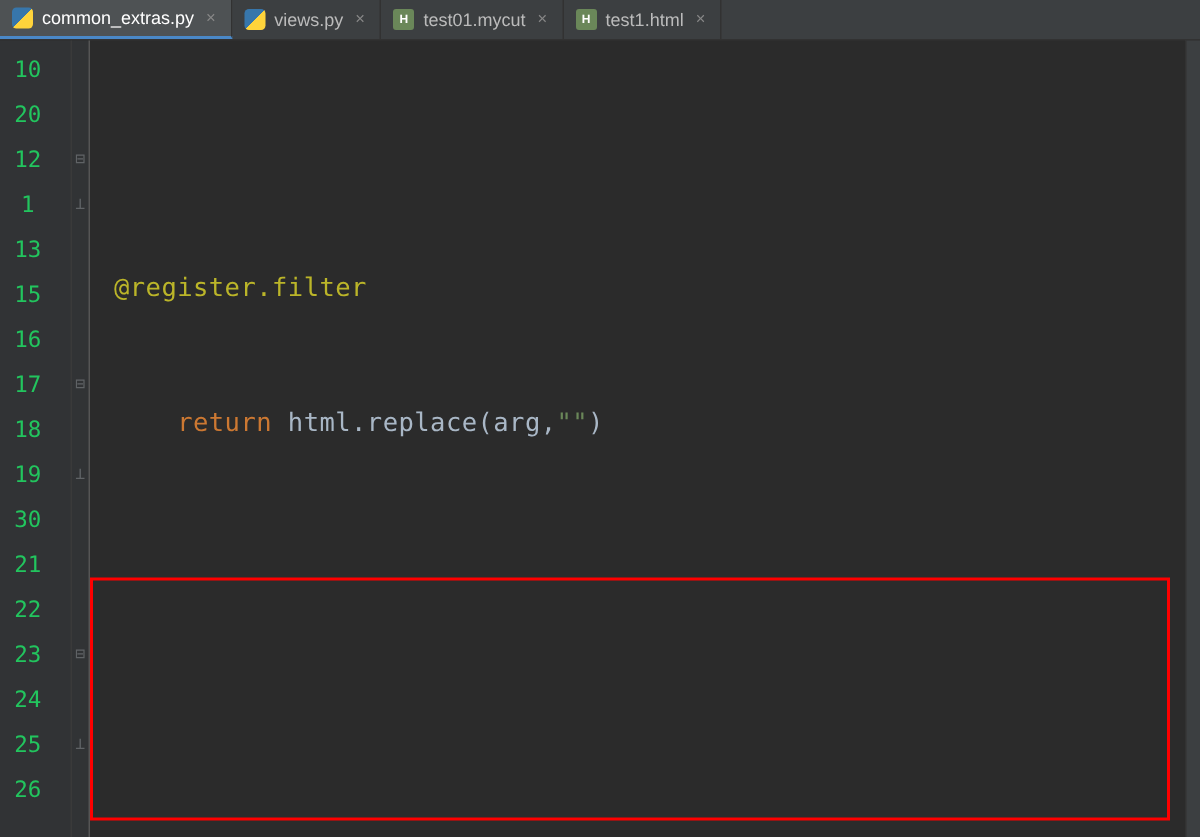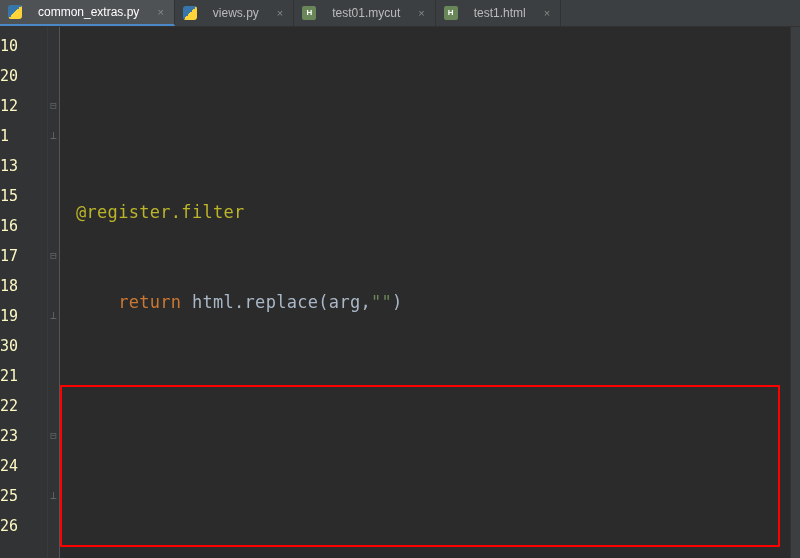--- a/index.html
+++ b/index.html
@@ -18,21 +18,21 @@
     height: 27px;
     border-bottom: 1px solid #323232;
   }
   .tab {
     display: flex;
     align-items: center;
     padding: 0 8px 0 8px;
     font-size: 12px;
     color: #bbbbbb;
     border-right: 1px solid #323232;
-    gap: 16px;
+    gap: 6px;
     font-family: -apple-system, "Segoe UI", Arial, sans-serif;
     cursor: pointer;
   }
   .tab.active {
     background: #4e5254;
     color: #ffffff;
     border-bottom: 2px solid #4a88c7;
   }
   .tab .close {
     color: #888;
@@ -42,22 +42,22 @@
   }
   .editor {
     display: flex;
     height: calc(558px - 27px);
     background: #2b2b2b;
     position: relative;
   }
   .gutter {
     width: 48px;
     background: #313335;
-    color: #fef9c3;
-    text-align: left;
+    color: #22c55e;
+    text-align: center;
     padding-right: 10px;
     padding-top: 4px;
     font-size: 15px;
     line-height: 30px;
     border-right: 1px solid #3a3a3a;
     user-select: none;
   }
   .gutter-line { position: relative; }
   .fold-col {
     width: 12px;
@@ -65,21 +65,21 @@
     padding-top: 4px;
     font-size: 11px;
     line-height: 30px;
     color: #606366;
     border-right: 1px solid #555;
     user-select: none;
   }
   .fold-col div { height: 30px; display: flex; align-items:center; justify-content:center;}
   .code {
     flex: 1;
-    padding-top: 20px;
+    padding-top: 0;
     padding-left: 16px;
     font-size: 17px;
     line-height: 30px;
     white-space: pre;
     letter-spacing: 0.3px;
     position: relative;
   }
   .code-line { height: 30px; }
   .redbox {
     position: absolute;

